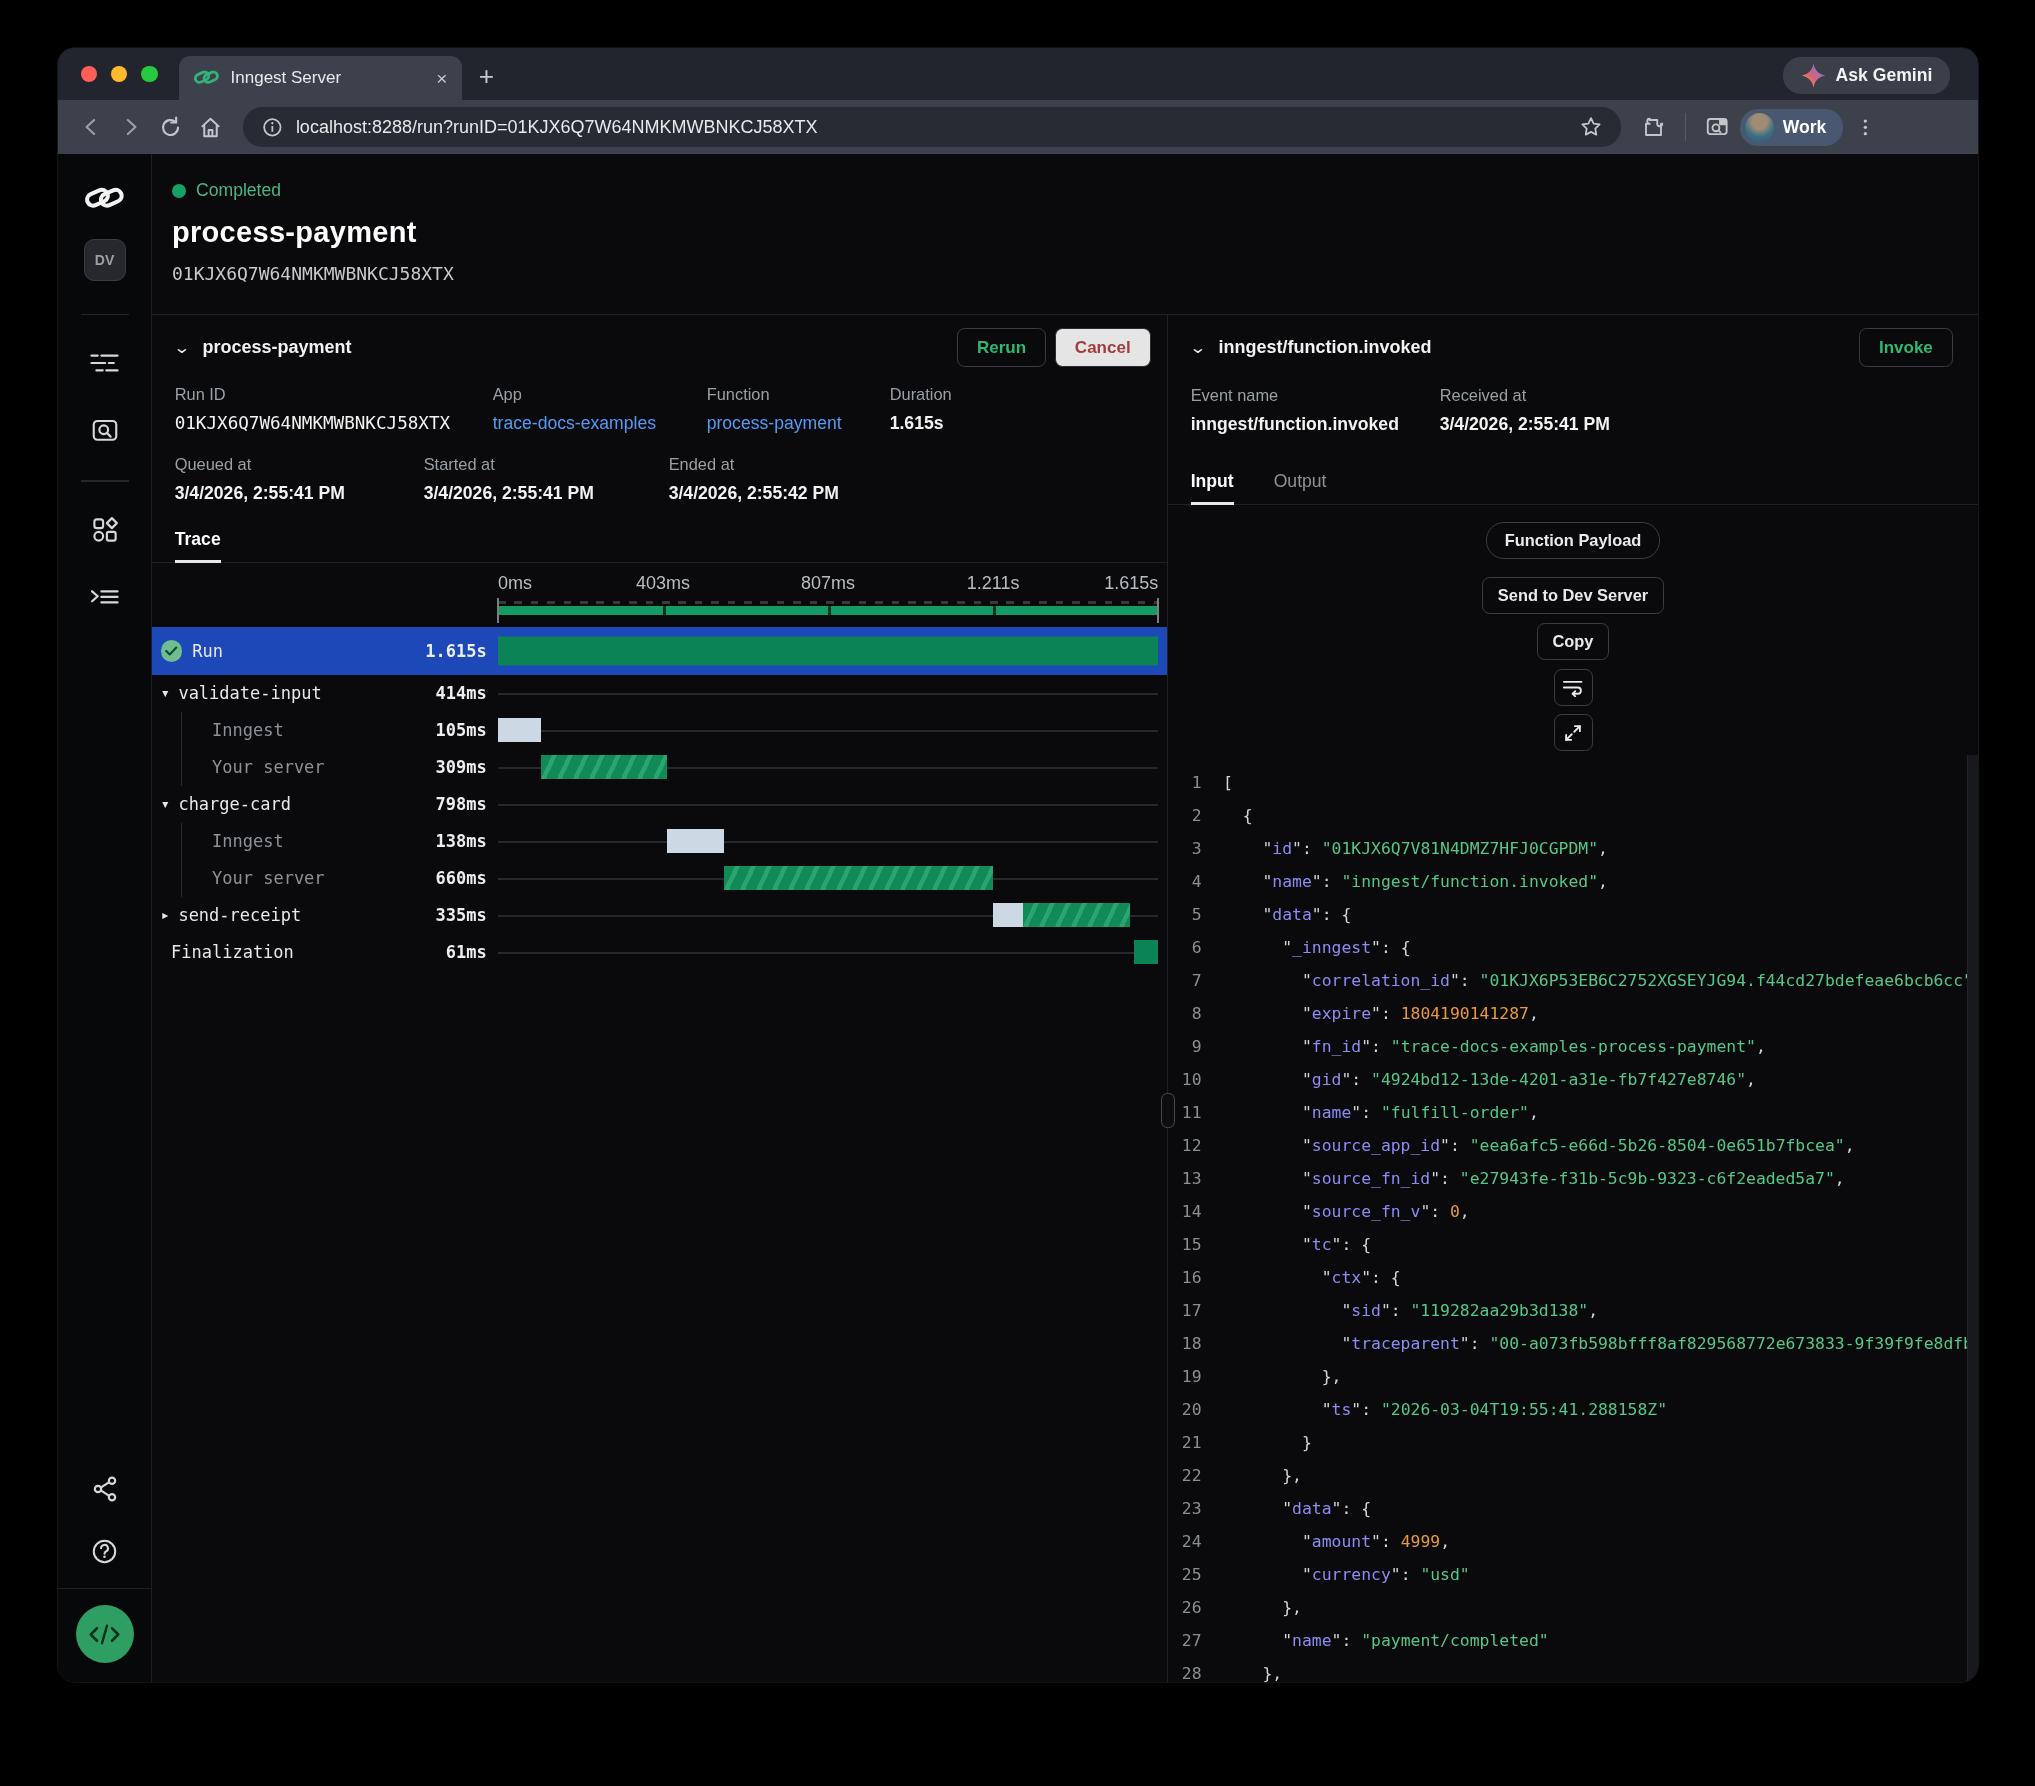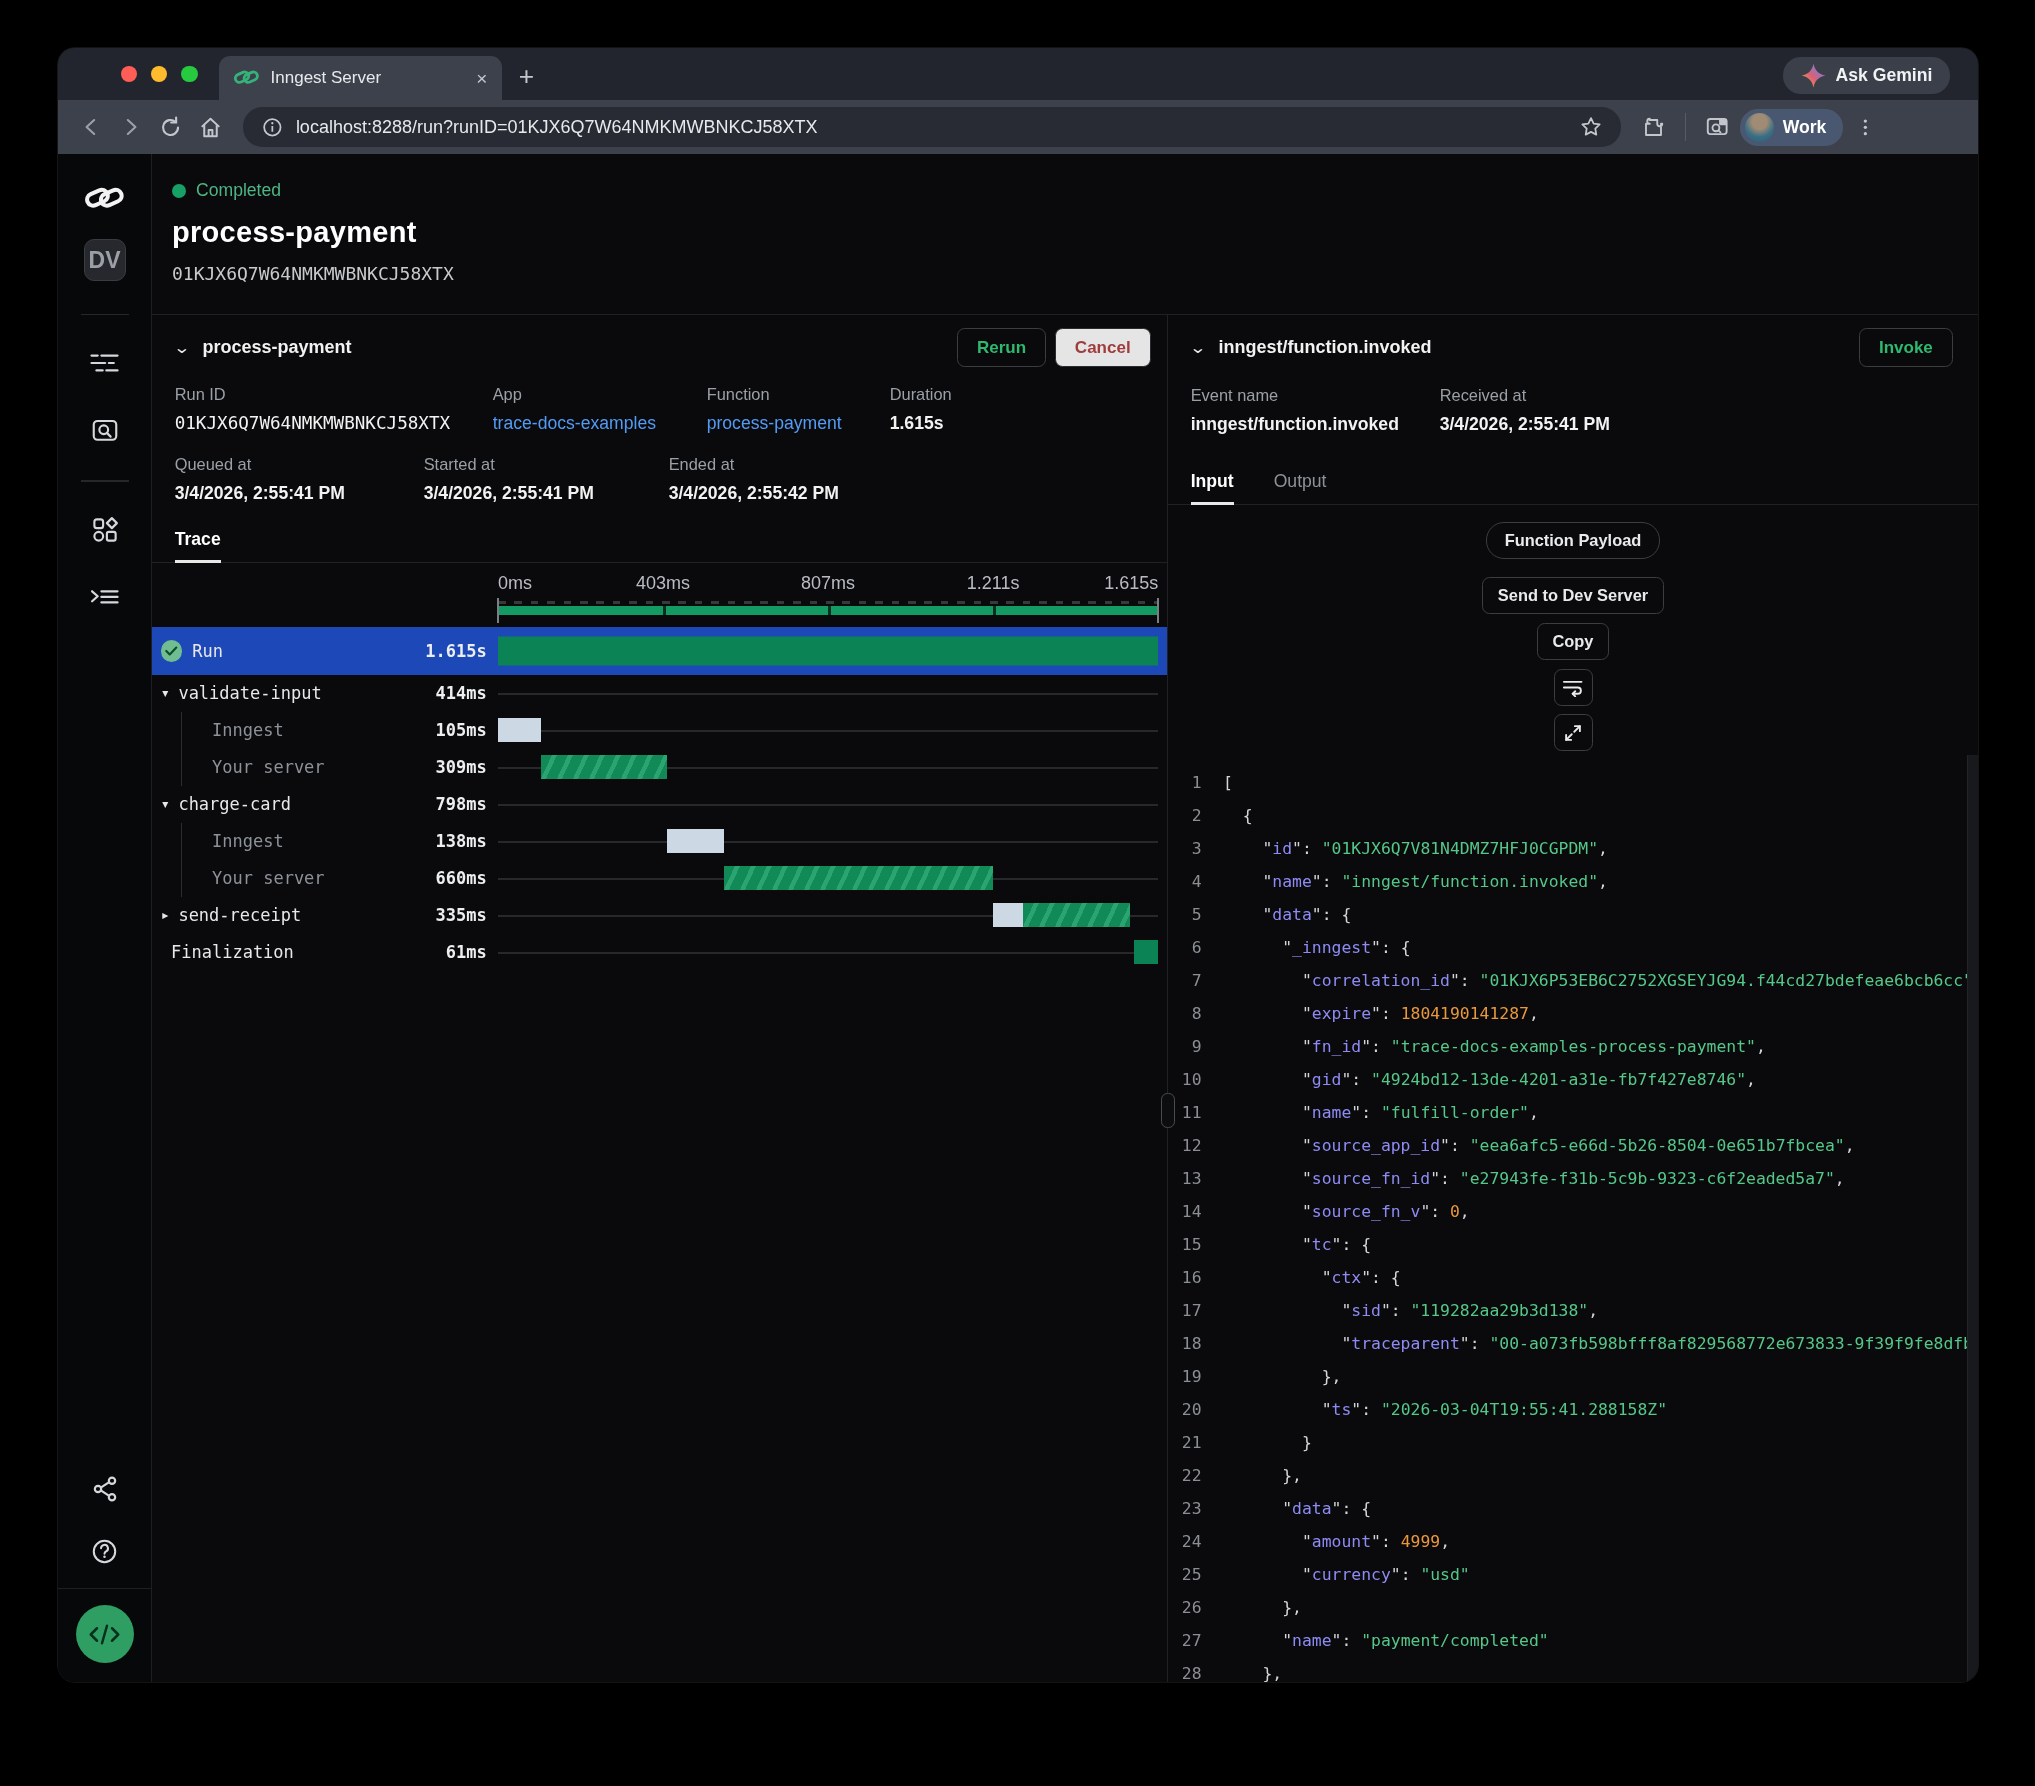--- a/index.html
+++ b/index.html
@@ -1,21 +1,21 @@
 <!DOCTYPE html>
 <html style="font-size:10px"><head>
 <meta charset="utf-8">
 <style>
   html,body{margin:0;padding:0;background:#000;}
   *{box-sizing:border-box;}
   .stage{position:relative;width:2035px;height:1786px;background:#000;font-family:"Liberation Sans",sans-serif;overflow:hidden;}
   .window{position:absolute;left:58px;top:48px;width:1920px;height:1634px;border-radius:16.4px;overflow:hidden;background:#08090b;display:flex;flex-direction:column;box-shadow:0 0 0 0.6px #262626;}
 
   
-  .tabbar{height:52px;background:#22252d;display:flex;align-items:flex-end;flex:none;position:relative;padding-left:40px;}
+  .tabbar{height:52px;background:#22252d;display:flex;align-items:flex-end;flex:none;position:relative;}
   .lights{display:flex;gap:14px;align-items:center;height:100%;padding:0 21.4px 0 22.7px;}
   .light{width:16.4px;height:16.4px;border-radius:50%;}
   .l-red{background:#ff5e57}.l-yellow{background:#ffbb2e}.l-green{background:#27c93f}
   .tab{height:44px;width:283px;background:#3c414b;border-radius:11.3px 11.3px 0 0;display:flex;align-items:center;padding:0 15px;gap:11.3px;}
   .tab-title{color:#e7e9ec;font-size:17px;flex:1;white-space:nowrap;overflow:hidden;}
   .tab-close{color:#c3c7cc;font-size:19px;line-height:1;}
   .newtab{color:#c3c7cc;font-size:26.4px;margin:0 0 7.6px 16.4px;font-weight:300;}
   .gemini-pill{position:absolute;right:28px;top:8.8px;height:37px;background:#3a3f49;border-radius:18px;display:flex;align-items:center;gap:10px;padding:0 17.6px;}
   .gemini-pill span{color:#f1f3f4;font-size:17.6px;font-weight:700;}
 
@@ -27,21 +27,21 @@
   .tb-divider{width:1.3px;height:28px;background:#565b66;margin:0 8.8px;}
   .work-chip{height:37px;background:#495770;border-radius:18px;display:flex;align-items:center;gap:8.8px;padding:0 16.4px 0 5px;}
   .avatar{width:29px;height:29px;border-radius:50%;background:radial-gradient(circle at 50% 30%,#a08b74 0 30%,#3b6f85 60%,#2b5a74 100%);}
   .work-chip span{color:#fff;font-size:17.6px;font-weight:600;}
 
   
   .content{flex:1;display:flex;background:#0a0a0c;min-height:0;}
   .sidebar{width:94px;flex:none;border-right:1.3px solid #1e1f22;display:flex;flex-direction:column;align-items:center;padding-top:24px;background:#07080a;}
   .sb-icon{width:40px;height:40px;display:flex;align-items:center;justify-content:center;margin-bottom:28px;color:#d4d7db;}
   .sb-div{width:48px;height:1.3px;background:#26272b;margin:1.3px 0 28px;}
-  .dv-badge{width:42px;height:42px;border-radius:10px;background:#26282d;border:1.3px solid #393c42;color:#9aa0a6;font-size:23px;font-weight:700;display:flex;align-items:center;justify-content:center;margin-bottom:31px;}
+  .dv-badge{width:42px;height:42px;border-radius:10px;background:#26282d;border:1.3px solid #393c42;color:#9aa0a6;font-size:14px;font-weight:700;display:flex;align-items:center;justify-content:center;margin-bottom:31px;}
   .sb-spacer{flex:1;}
   .sb-bottom{width:100%;display:flex;flex-direction:column;align-items:center;}
   .fab-section{width:100%;border-top:1.3px solid #1e1f22;display:flex;justify-content:center;padding:16.4px 0 19px;}
   .code-fab{width:58px;height:58px;border-radius:50%;background:#2f9e63;display:flex;align-items:center;justify-content:center;}
 
   .main{flex:1;display:flex;flex-direction:column;min-width:0;}
   .runheader{height:160px;flex:none;padding:26.4px 0 0 20px;}
   .statusrow{display:flex;align-items:center;gap:10px;}
   .statusdot{width:14px;height:14px;border-radius:50%;background:#16a065;}
   .statustext{color:#4db584;font-size:17.6px;}

